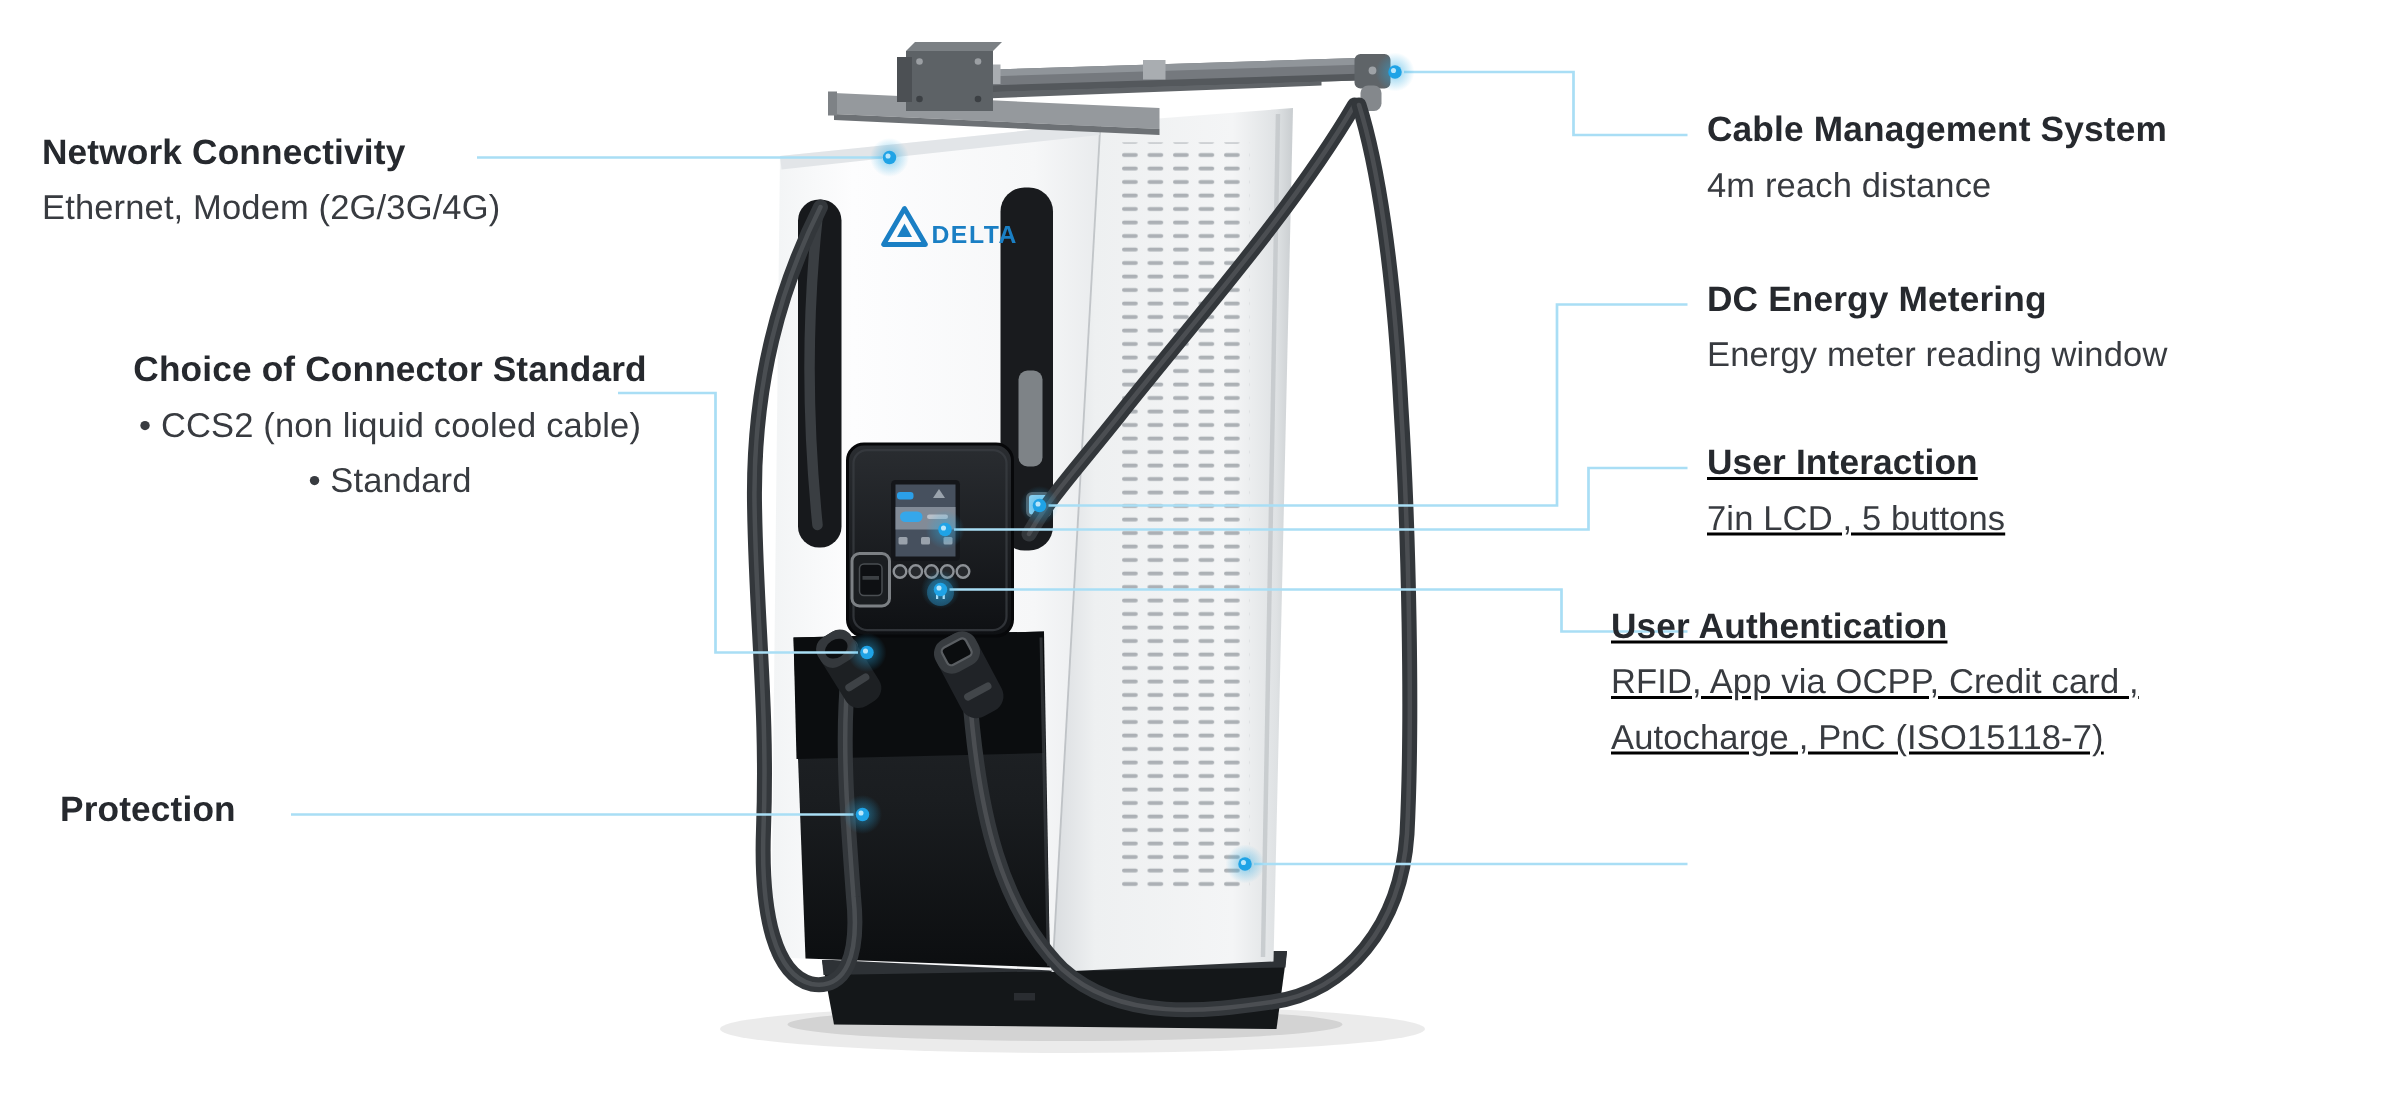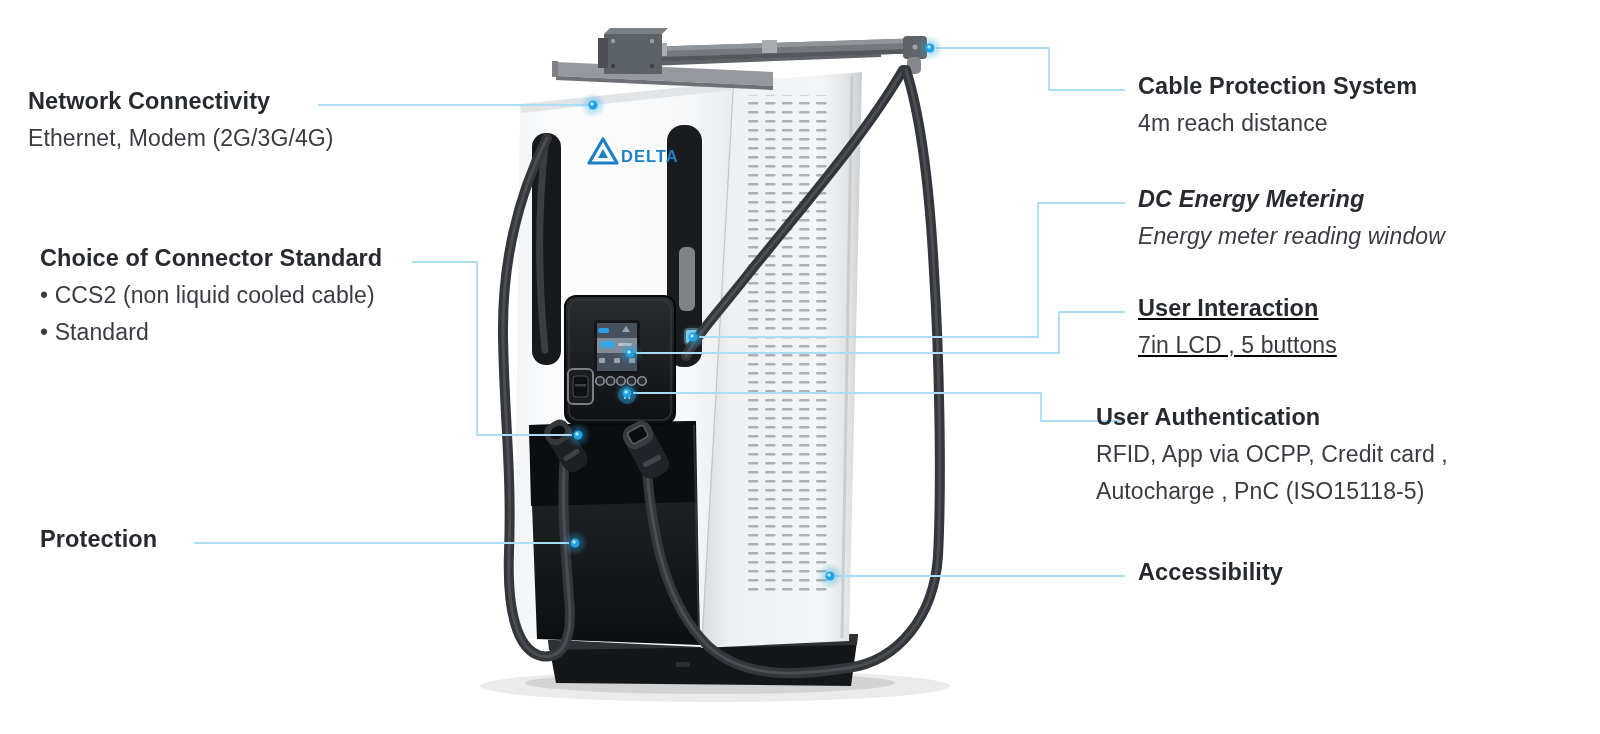--- a/index.html
+++ b/index.html
@@ -238,48 +238,47 @@
           <circle cx="-1" cy="-1" r="1.7" fill="#b8e6fb"></circle>
       </g>
     </g>
   </svg>
 
   <div class="callout" style="left:28px; top:83px; width:430px;">
     <div class="title">Network Connectivity</div>
     <div class="line">Ethernet, Modem (2G/3G/4G)</div>
   </div>
 
-  <div class="callout" style="left:40px; top:240px; width:440px;">
+  <div class="callout" style="left:40px; top:228px; width:440px;text-align:center;">
     <div class="title">Choice of Connector Standard</div>
     <div class="line">• CCS2 (non liquid cooled cable)</div>
     <div class="line">• Standard</div>
   </div>
 
   <div class="callout" style="left:40px; top:521px; width:300px;">
     <div class="title">Protection</div>
   </div>
 
   <div class="callout" style="left:1138px; top:68px; width:450px;">
-    <div class="title">Cable Protection System</div>
+    <div class="title">Cable Management System</div>
     <div class="line">4m reach distance</div>
   </div>
 
-  <div class="callout" style="left:1138px; top:181px; width:450px;font-style:italic;">
+  <div class="callout" style="left:1138px; top:181px; width:450px;">
     <div class="title">DC Energy Metering</div>
     <div class="line">Energy meter reading window</div>
   </div>
 
   <div class="callout" style="left:1138px; top:290px; width:450px;text-decoration:underline;">
     <div class="title">User Interaction</div>
     <div class="line">7in LCD , 5 buttons</div>
   </div>
 
-  <div class="callout" style="left:1096px; top:399px; width:460px;">
+  <div class="callout" style="left:1074px; top:399px; width:460px;text-decoration:underline;">
     <div class="title">User Authentication</div>
     <div class="line">RFID, App via OCPP, Credit card ,</div>
-    <div class="line">Autocharge , PnC (ISO15118-5)</div>
+    <div class="line">Autocharge , PnC (ISO15118-7)</div>
   </div>
 
   <div class="callout" style="left:1138px; top:554px; width:460px;">
-    <div class="title">Accessibility</div>
   </div>
 
 </div>
 
 </body></html>

